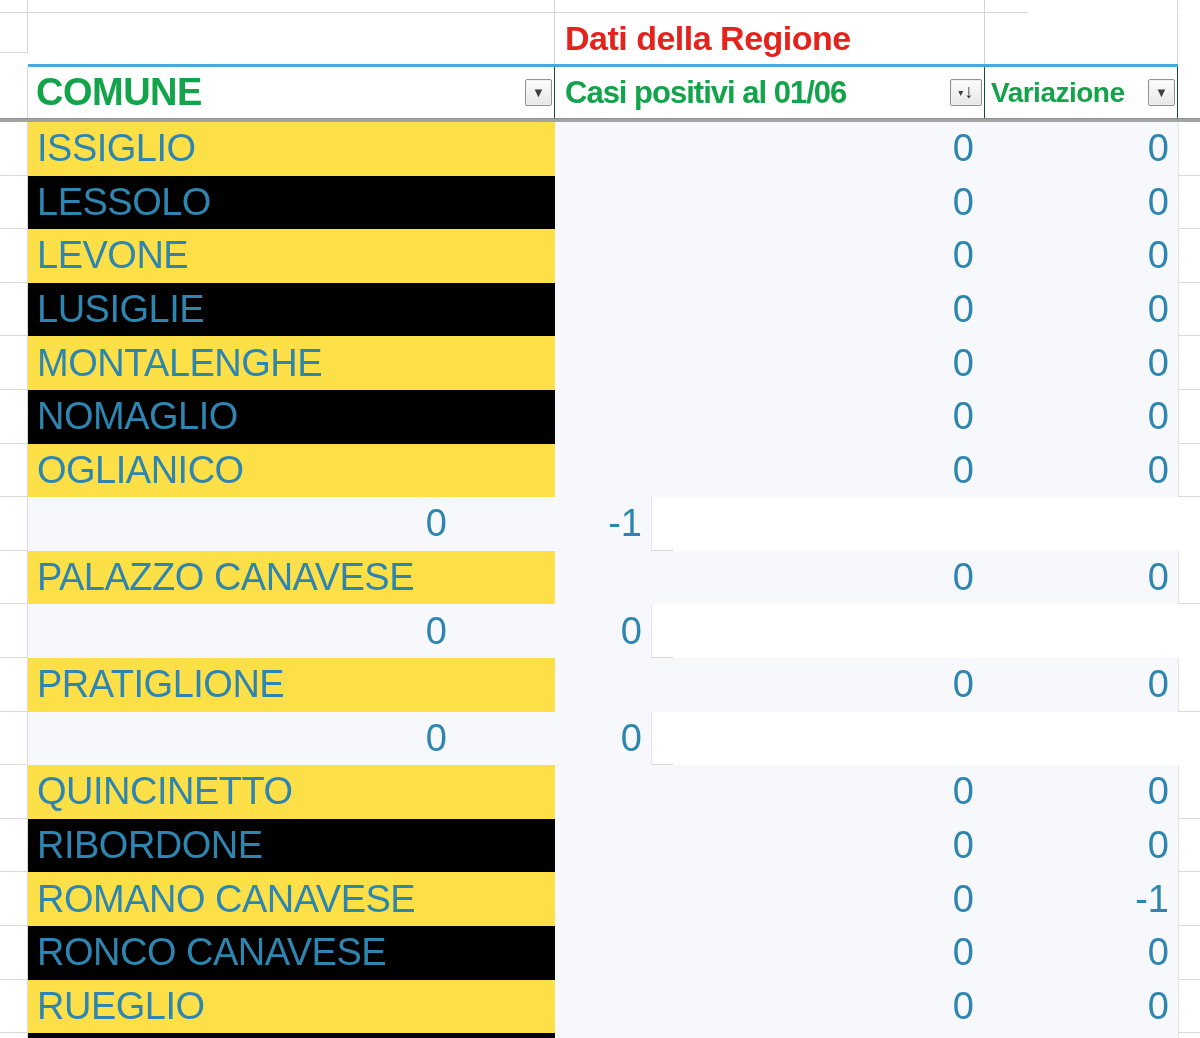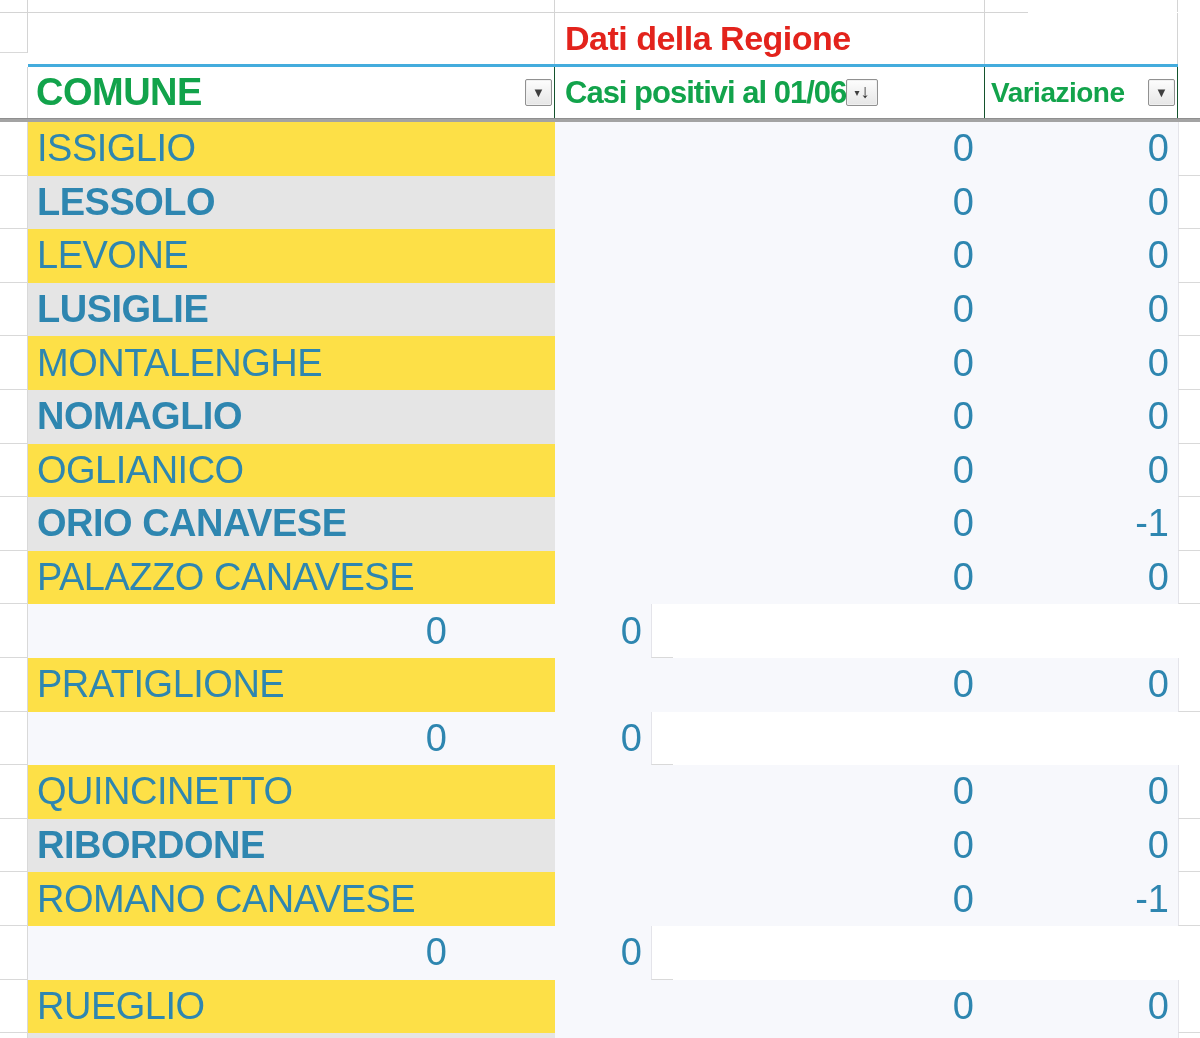--- a/index.html
+++ b/index.html
@@ -37,21 +37,21 @@
 
   
   .header-row{height:51px;align-items:center;}
   .header-row .c-comune,.header-row .c-casi,.header-row .c-var{
     border-right:1px solid #14532d;display:flex;align-items:center;height:100%;
   }
   .header-row .sl{border-right:1px solid #d4d4d4;height:100%;}
   .hlabel{color:#12A34B;font-weight:bold;}
   .header-row .c-comune{padding-left:8px;justify-content:space-between;}
   .header-row .c-comune .hlabel{font-size:38px;letter-spacing:-0.5px;}
-  .header-row .c-casi{padding-left:10px;}
+  .header-row .c-casi{padding-left:10px;justify-content:space-between;}
   .header-row .c-casi .hlabel{font-size:31px;letter-spacing:-1px;}
   .header-row .c-var{padding-left:6px;justify-content:space-between;}
   .header-row .c-var .hlabel{font-size:28px;letter-spacing:-0.5px;text-align:center;}
 
   .fbtn{
     flex:none;width:27px;height:27px;margin-right:2px;padding:0;
     border:1px solid #919191;border-radius:2px;
     background:linear-gradient(#fdfdfd,#e6e6e6);
     display:flex;align-items:center;justify-content:center;
     cursor:pointer;box-shadow:0 0 0 1px #f0f0f0 inset;
@@ -65,21 +65,21 @@
   .thick-line{height:4px;background:#a3a3a3;border-top:1px solid #8f8f8f;box-sizing:border-box;}
 
   
   .drow{height:53.6px;align-items:center;}
   .drow .sl{height:100%;border-right:1px solid #d9d9d9;border-bottom:1px solid #d9d9d9;}
   .drow .sr{height:100%;border-left:1px solid #e4e4ea;border-bottom:1px solid #d9d9d9;}
   .drow .c-comune{
     height:100%;display:flex;align-items:center;padding-left:9px;
     color:#2E86B0;font-size:38px;letter-spacing:-0.5px;background:#fde047;
   }
-  .drow.band .c-comune{background:#e5e5e5;font-weight:bold;}
+  .drow.band .c-comune{background:#000000;}
   .drow .c-casi,.drow .c-var{
     height:100%;display:flex;align-items:center;justify-content:flex-end;
     background:#F7F8FC;color:#2E86B0;font-size:38px;
   }
   .drow .c-casi{padding-right:11px;}
   .drow .c-var{padding-right:9px;}
   .drow.partial{height:6px;}
 </style>
 </head>
 <body>
@@ -192,21 +192,20 @@
   <div class="row drow">
     <div class="cell sl"></div>
     <div class="cell c-comune">OGLIANICO</div>
     <div class="cell c-casi">0</div>
     <div class="cell c-var">0</div>
     <div class="cell sr"></div>
   </div>
 
   <div class="row drow band">
     <div class="cell sl"></div>
-    <div class="cell c-comune">ORIO CANAVESE</div>
     <div class="cell c-casi">0</div>
     <div class="cell c-var">-1</div>
     <div class="cell sr"></div>
   </div>
 
   <div class="row drow">
     <div class="cell sl"></div>
     <div class="cell c-comune">PALAZZO CANAVESE</div>
     <div class="cell c-casi">0</div>
     <div class="cell c-var">0</div>
@@ -254,20 +253,21 @@
   <div class="row drow">
     <div class="cell sl"></div>
     <div class="cell c-comune">ROMANO CANAVESE</div>
     <div class="cell c-casi">0</div>
     <div class="cell c-var">-1</div>
     <div class="cell sr"></div>
   </div>
 
   <div class="row drow band">
     <div class="cell sl"></div>
+    <div class="cell c-comune">RONCO CANAVESE</div>
     <div class="cell c-casi">0</div>
     <div class="cell c-var">0</div>
     <div class="cell sr"></div>
   </div>
 
   <div class="row drow">
     <div class="cell sl"></div>
     <div class="cell c-comune">RUEGLIO</div>
     <div class="cell c-casi">0</div>
     <div class="cell c-var">0</div>

